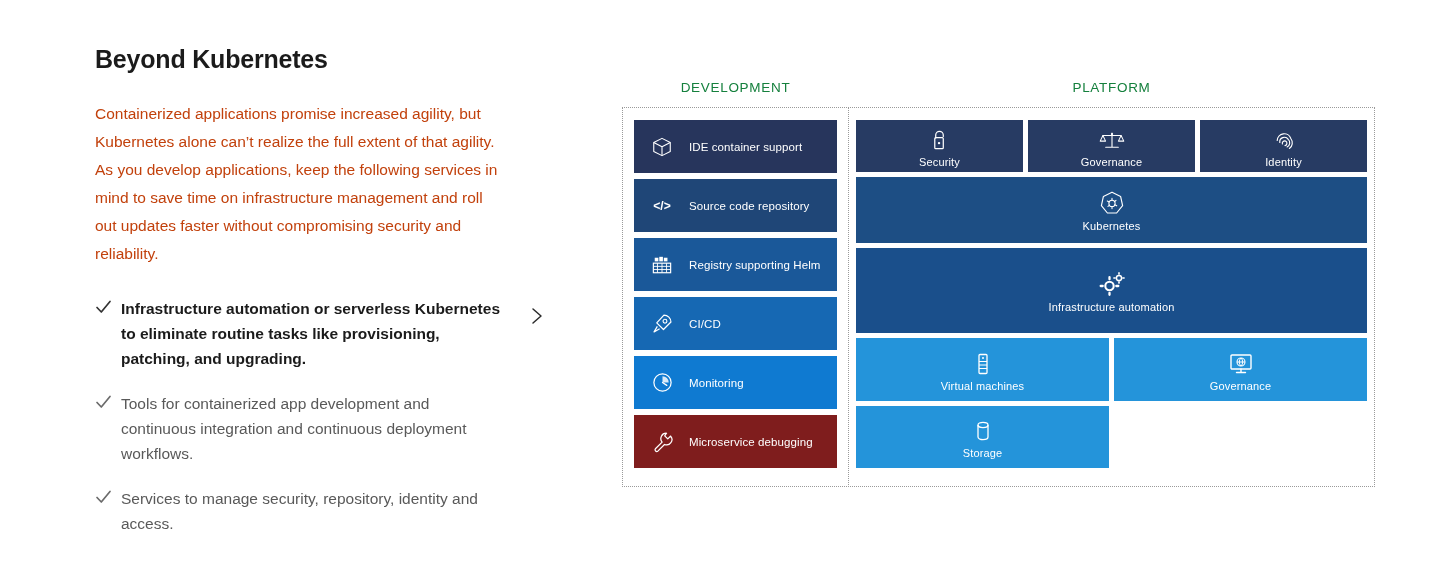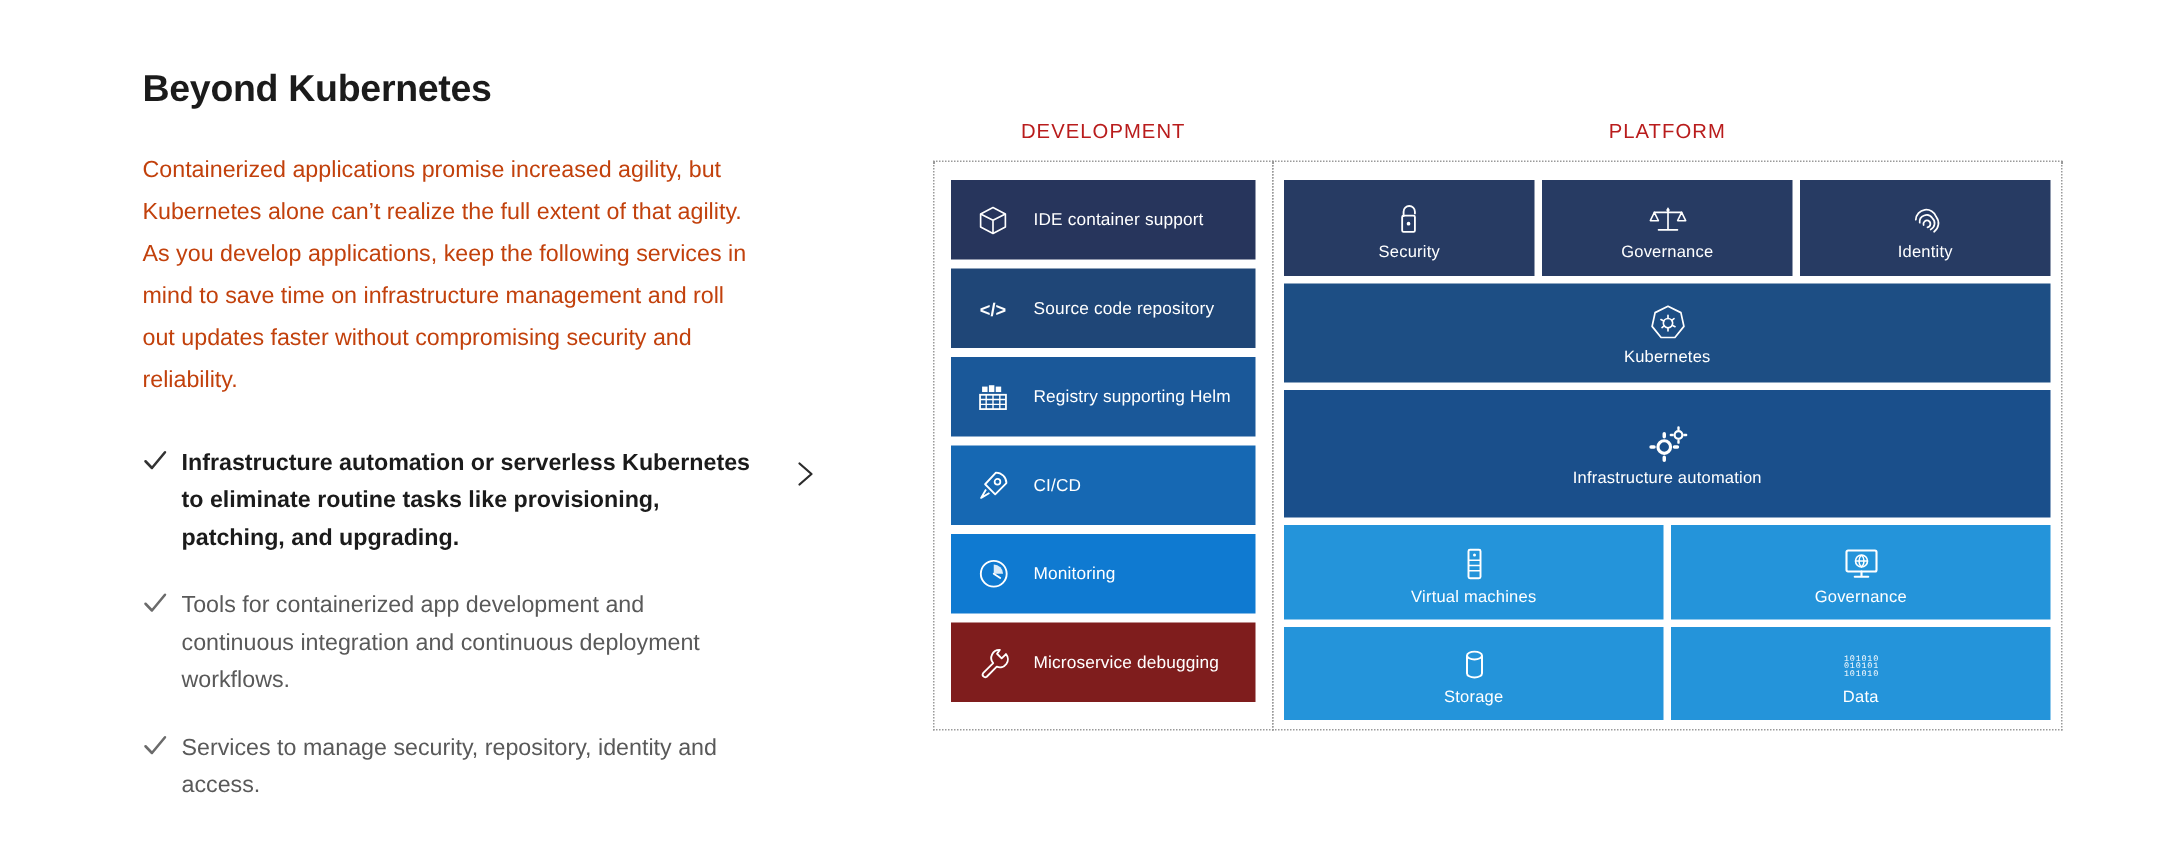--- a/index.html
+++ b/index.html
@@ -96,21 +96,21 @@
     position: absolute;
     top: 0;
     left: 0;
     width: 100%;
     height: 26px;
   }
   .col-header {
     position: absolute;
     font-size: 13.5px;
     letter-spacing: 0.7px;
-    color: #b91c1c;
+    color: #15803d;
     text-align: center;
     top: 0;
   }
   .col-header.dev  { left: 7px;  width: 227px; }
   .col-header.plat { left: 233px; width: 527px; }
 
   .dashed-box {
     position: absolute;
     border: 1px dotted #9a9a9a;
     box-sizing: border-box;
@@ -186,21 +186,21 @@
     display: flex;
     align-items: flex-end;
     justify-content: center;
     margin-bottom: 4px;
   }
   .plat-card .plat-label {
     font-size: 11px;
     letter-spacing: 0.15px;
   }
 
-  .h-top   { height: 64px; }
+  .h-top   { height: 52px; }
   .h-kube  { height: 66px; }
   .h-infra { height: 85px; }
   .h-mid   { height: 63px; }
   .h-bot   { height: 62px; }
 
   .w-third  { width: 167px; }
   .w-full   { width: 511px; text-align: center; }
   .w-halfL  { width: 253px; }
   .w-halfR  { width: 253px; }
 
@@ -433,25 +433,15 @@
       <div class="plat-card w-halfL h-bot" style="background:#2494da">
         <span class="plat-icon">
           <svg width="18" height="24" viewBox="0 0 18 24">
             <path d="M4 6 V18 A5 2.6 0 0 0 14 18 V6" fill="none" stroke="#ffffff" stroke-width="1.3"></path>
             <ellipse cx="9" cy="6" rx="5" ry="2.6" fill="none" stroke="#ffffff" stroke-width="1.3"></ellipse>
           </svg>
         </span>
         <span class="plat-label">Storage</span>
       </div>
 
-      <div class="plat-card w-halfR h-bot" style="background:#2494da">
-        <span class="plat-icon">
-          <svg width="34" height="24" viewBox="0 0 34 24">
-            <text x="17" y="9" text-anchor="middle" fill="#ffffff" font-family="'Liberation Mono', monospace" font-size="6.4" letter-spacing="0.6">101010</text>
-            <text x="17" y="15" text-anchor="middle" fill="#ffffff" font-family="'Liberation Mono', monospace" font-size="6.4" letter-spacing="0.6">010101</text>
-            <text x="17" y="21" text-anchor="middle" fill="#ffffff" font-family="'Liberation Mono', monospace" font-size="6.4" letter-spacing="0.6">101010</text>
-          </svg>
-        </span>
-        <span class="plat-label">Data</span>
-      </div>
     </div>
   </div>
 </div>
 
 </body></html>

